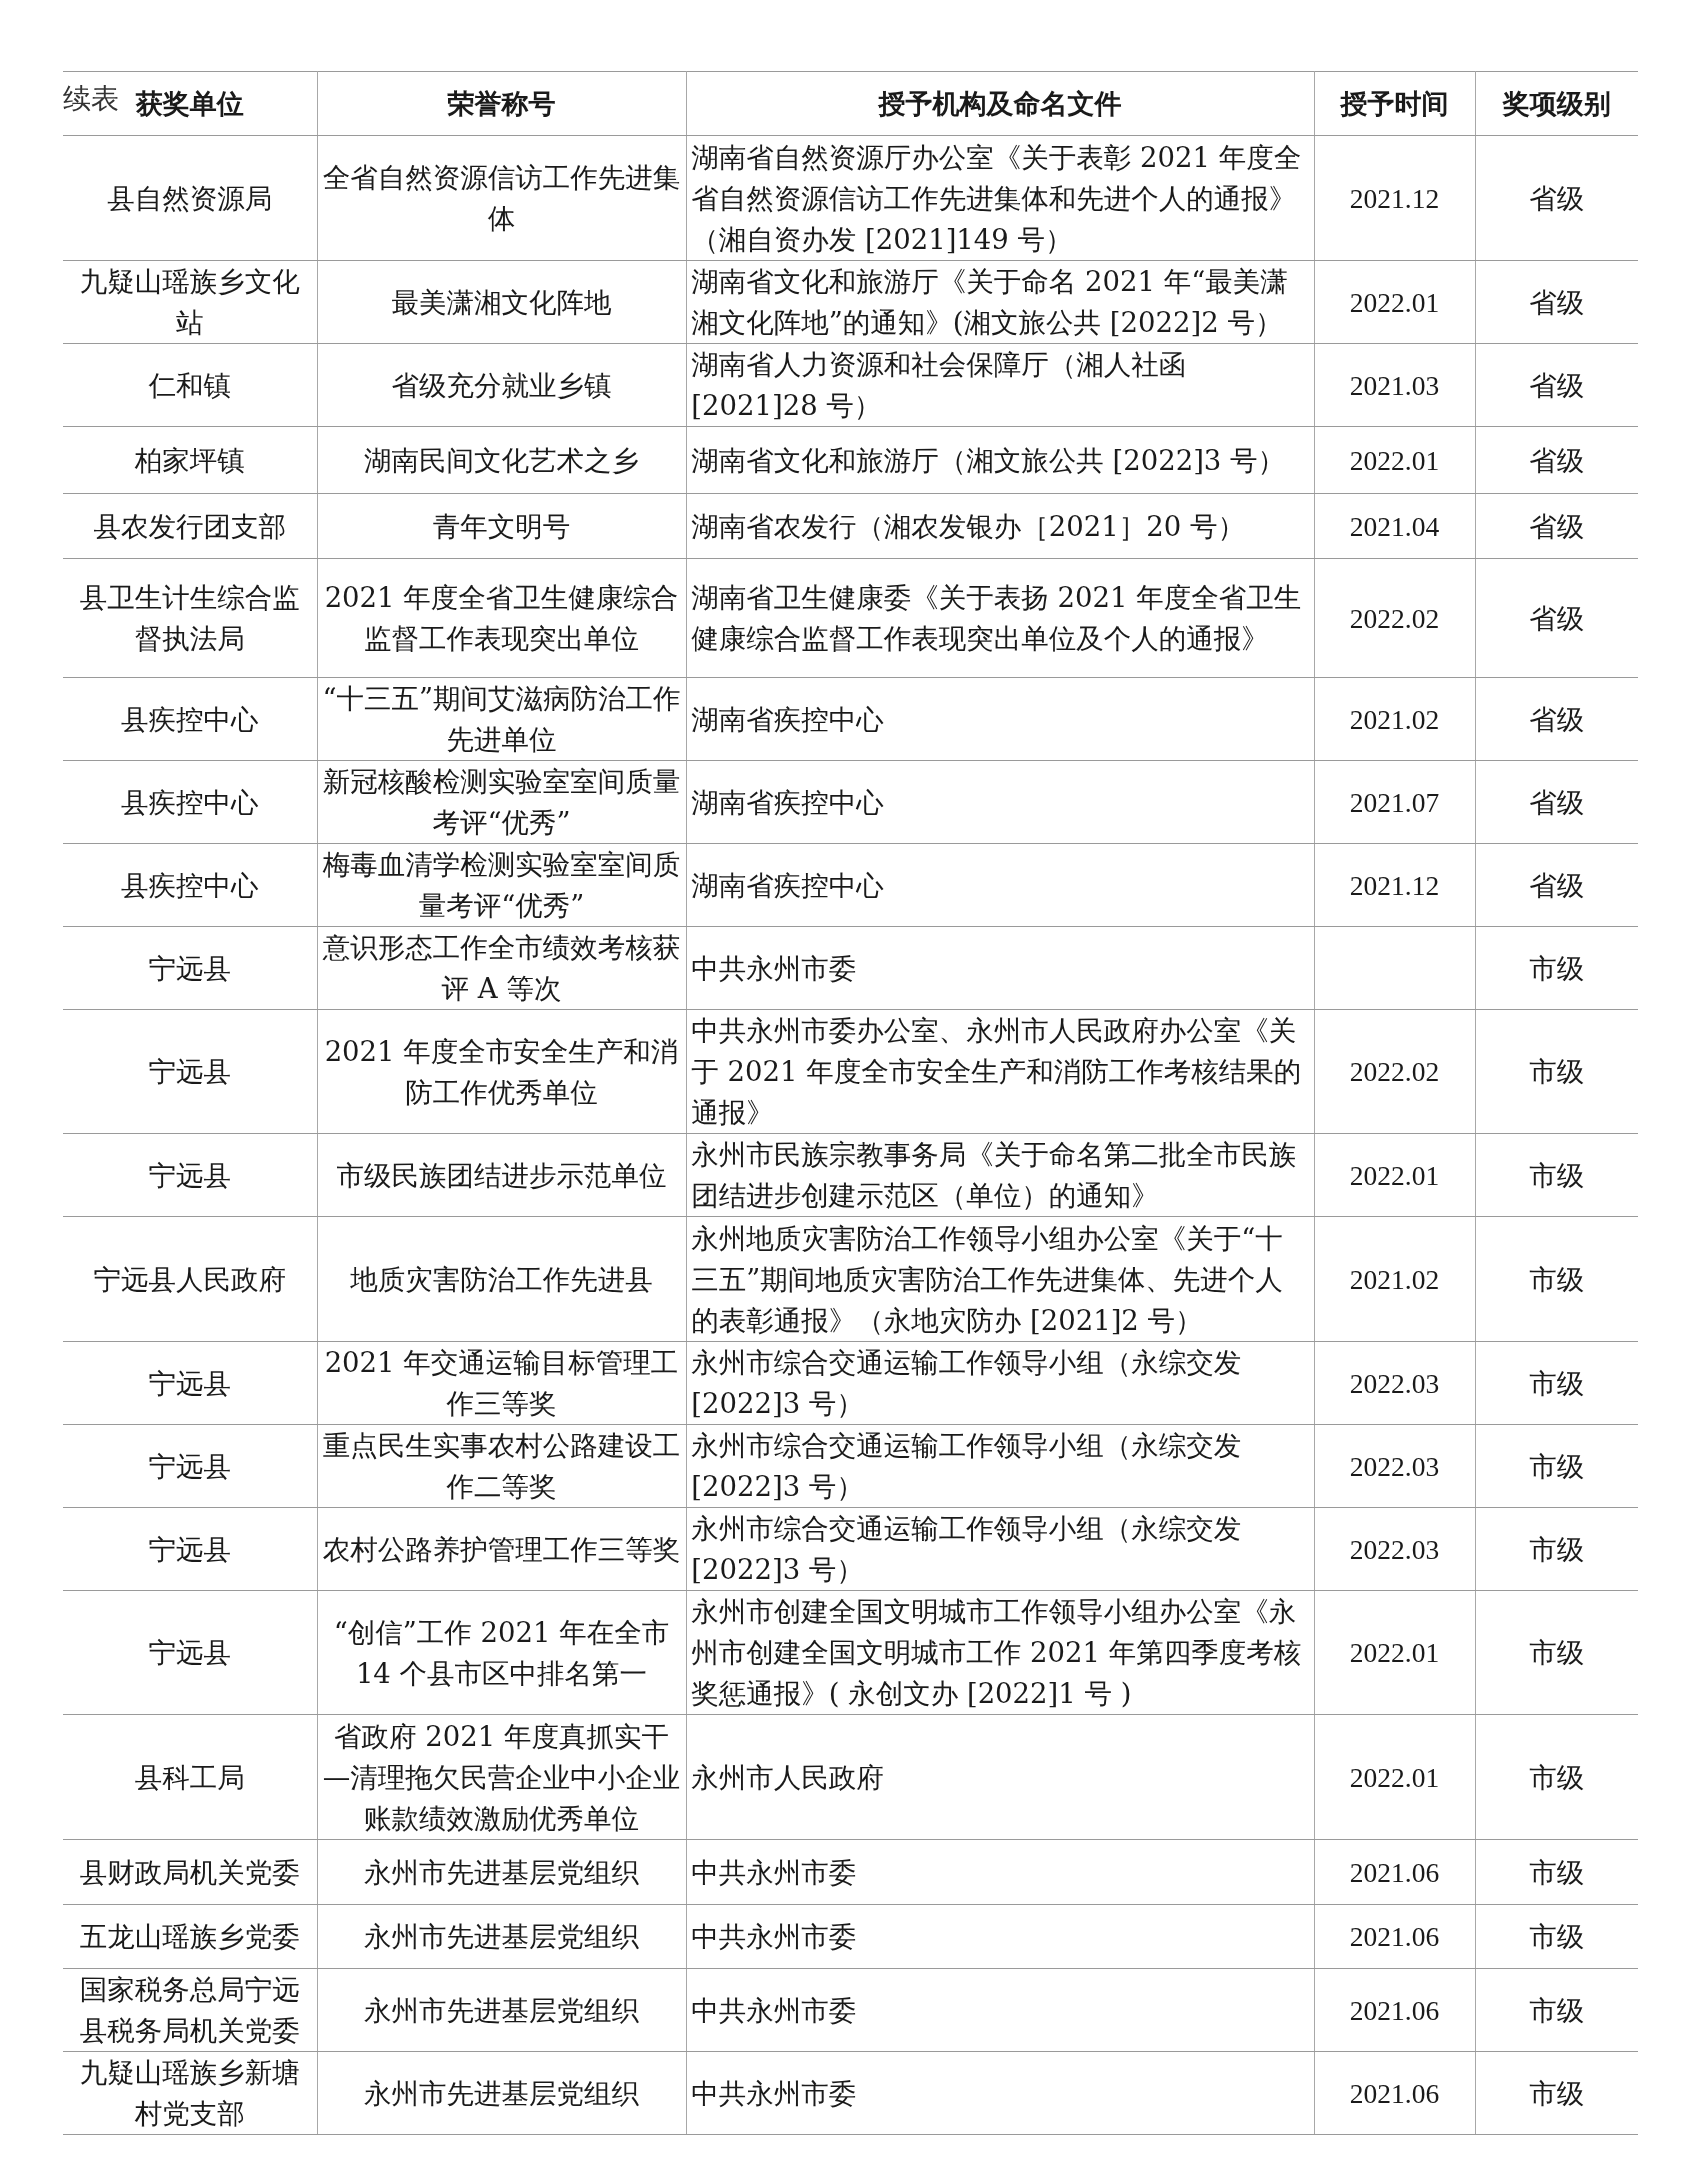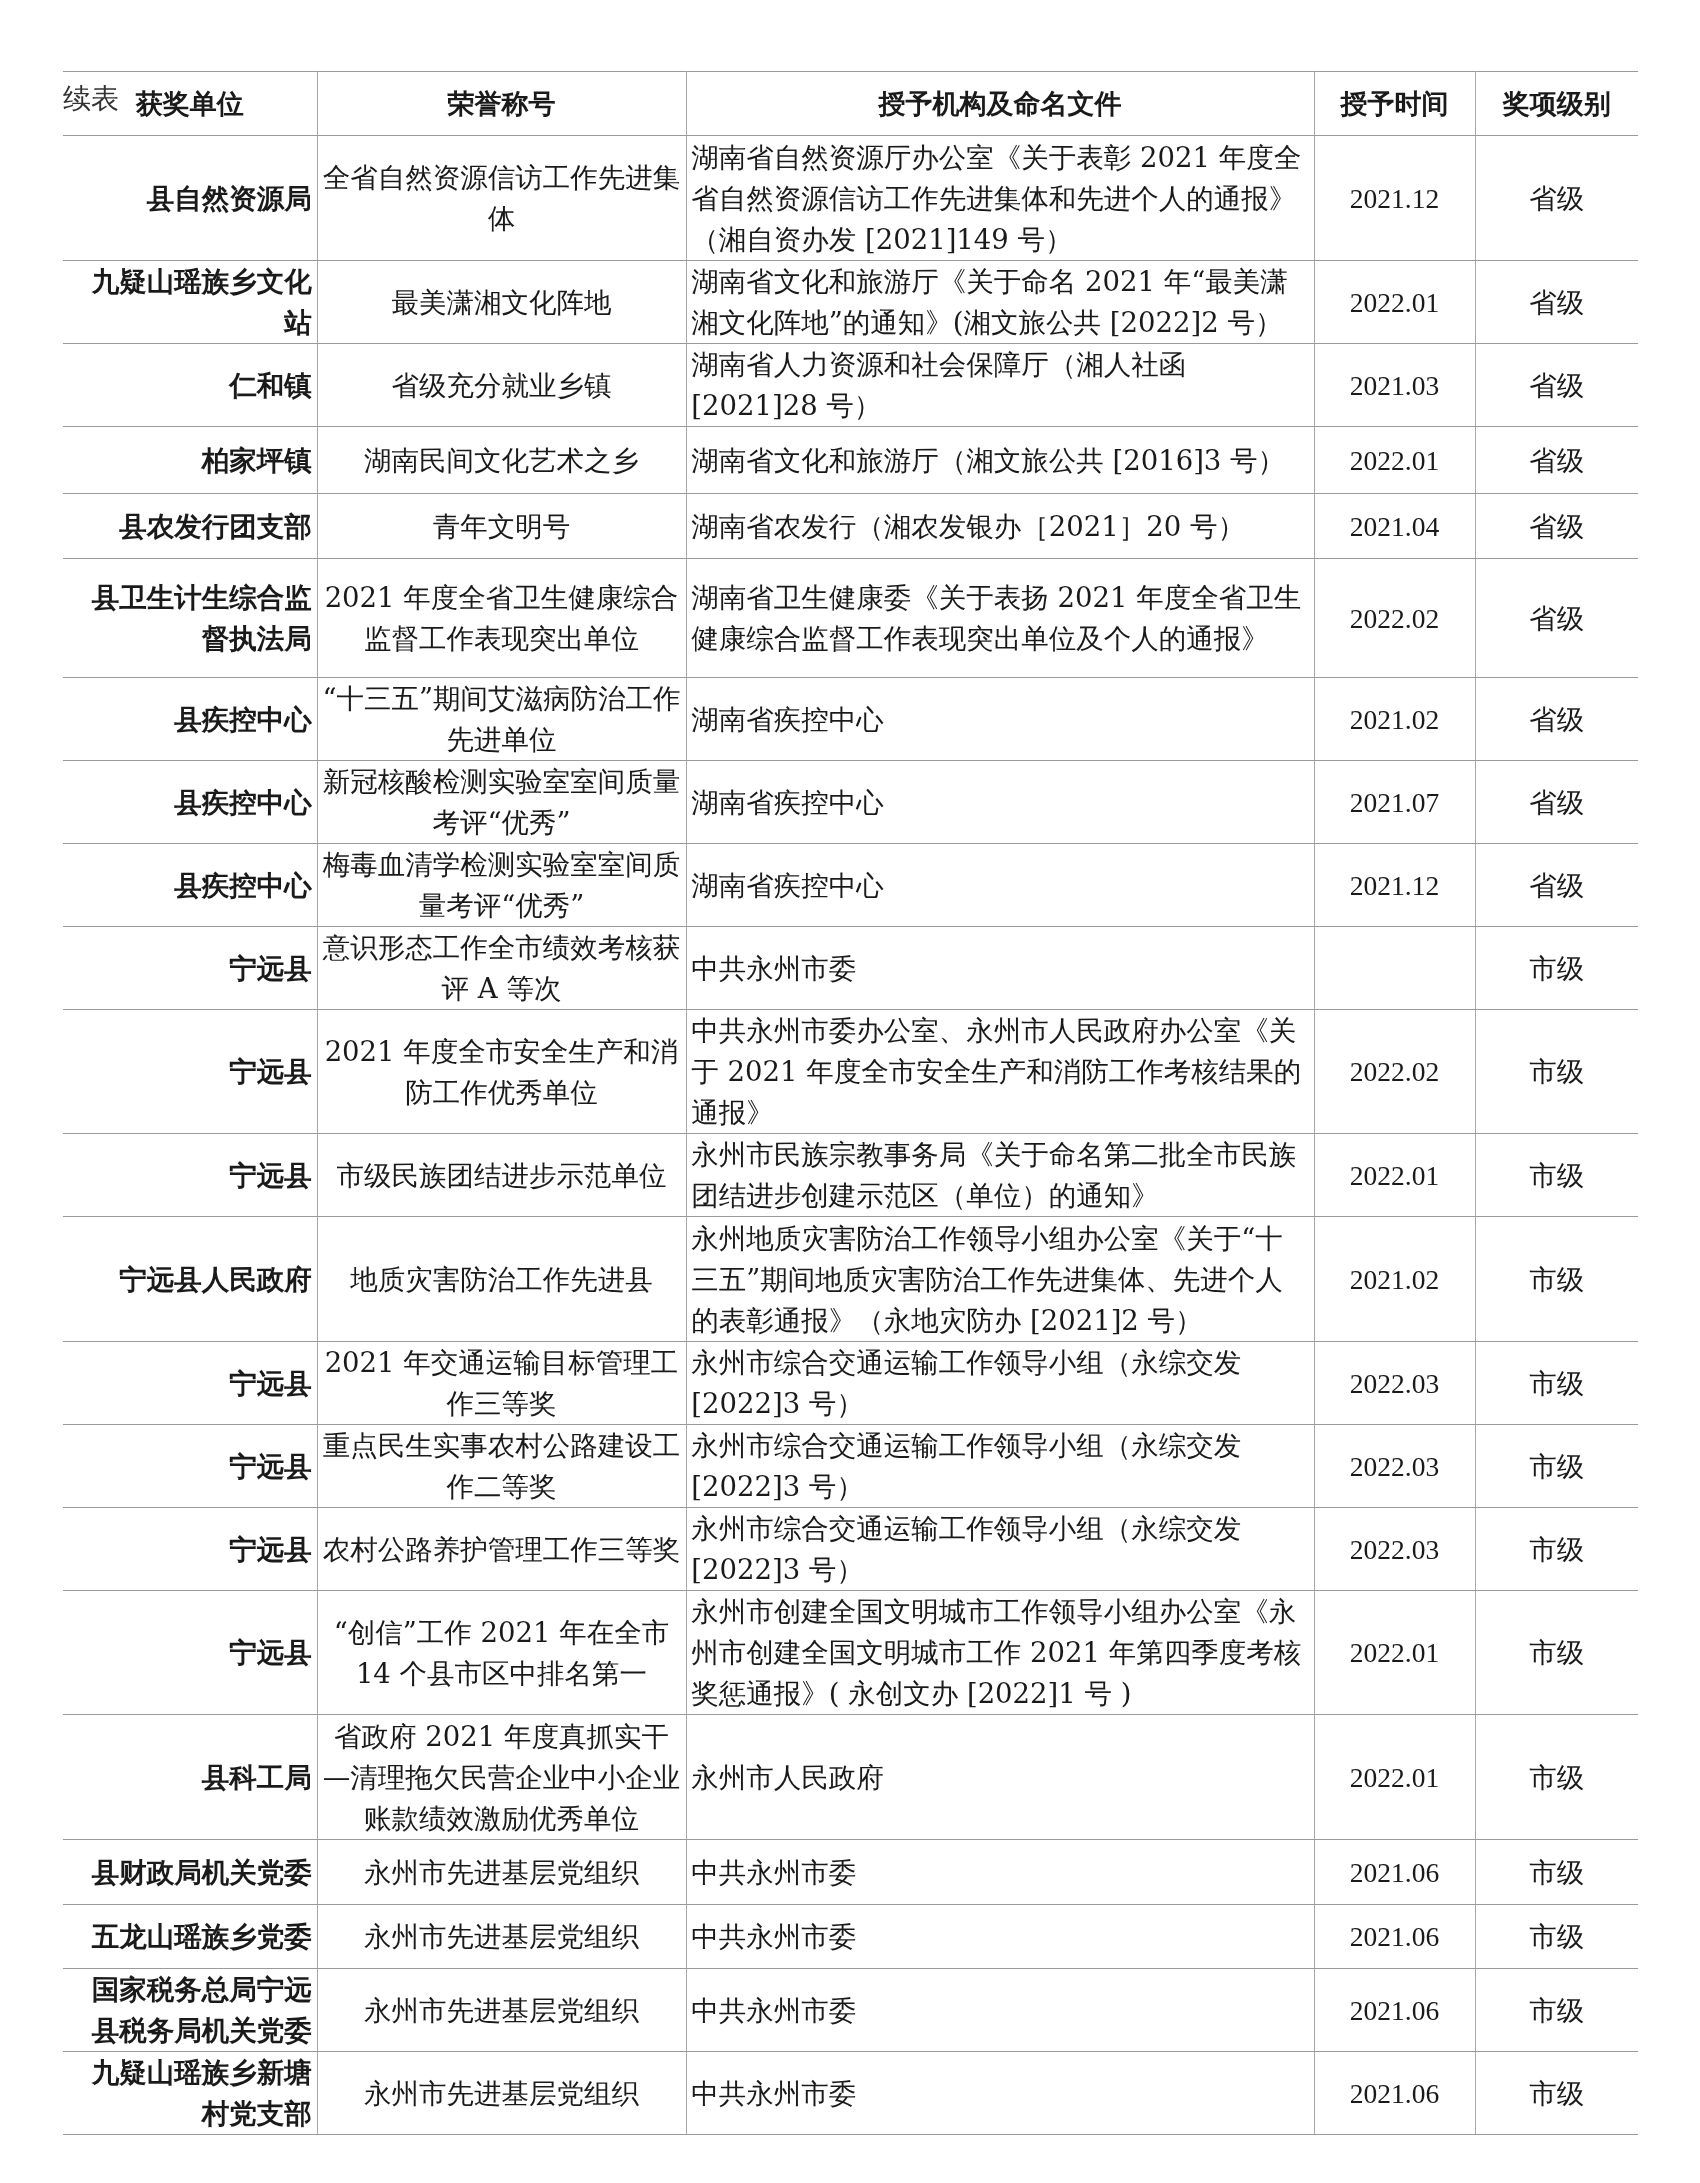--- a/index.html
+++ b/index.html
@@ -28,21 +28,21 @@
     vertical-align: middle;
     overflow: hidden;
   }
   table.awards tr > *:first-child { border-left: none; }
   table.awards tr > *:last-child { border-right: none; }
   table.awards th {
     height: 63px;
     font-family: "DejaVu Sans", "Liberation Sans", sans-serif;
     font-weight: bold; font-size: 27px; text-align: center;
   }
-  td.unit { text-align: right; font-weight: bold; }
+  td.unit { text-align: center; }
   td.title { text-align: center; }
   td.org { text-align: left; margin-left: 20px; }
   td.date { text-align: center; font-family: "Liberation Serif", serif; }
   td.level { text-align: center; }
   col.c1 { width: 254px; }
   col.c2 { width: 369px; }
   col.c3 { width: 628px; }
   col.c4 { width: 161px; }
   col.c5 { width: 163px; }
 </style>
@@ -86,21 +86,21 @@
       <tr style="height: 81px;">
         <td class="unit">仁和镇</td>
         <td class="title">省级充分就业乡镇</td>
         <td class="org">湖南省人力资源和社会保障厅（湘人社函 [2021]28 号）</td>
         <td class="date">2021.03</td>
         <td class="level">省级</td>
       </tr>
       <tr style="height: 67px;">
         <td class="unit">柏家坪镇</td>
         <td class="title">湖南民间文化艺术之乡</td>
-        <td class="org">湖南省文化和旅游厅（湘文旅公共 [2016]3 号）</td>
+        <td class="org">湖南省文化和旅游厅（湘文旅公共 [2022]3 号）</td>
         <td class="date">2022.01</td>
         <td class="level">省级</td>
       </tr>
       <tr style="height: 65px;">
         <td class="unit">县农发行团支部</td>
         <td class="title">青年文明号</td>
         <td class="org">湖南省农发行（湘农发银办［2021］20 号）</td>
         <td class="date">2021.04</td>
         <td class="level">省级</td>
       </tr>

